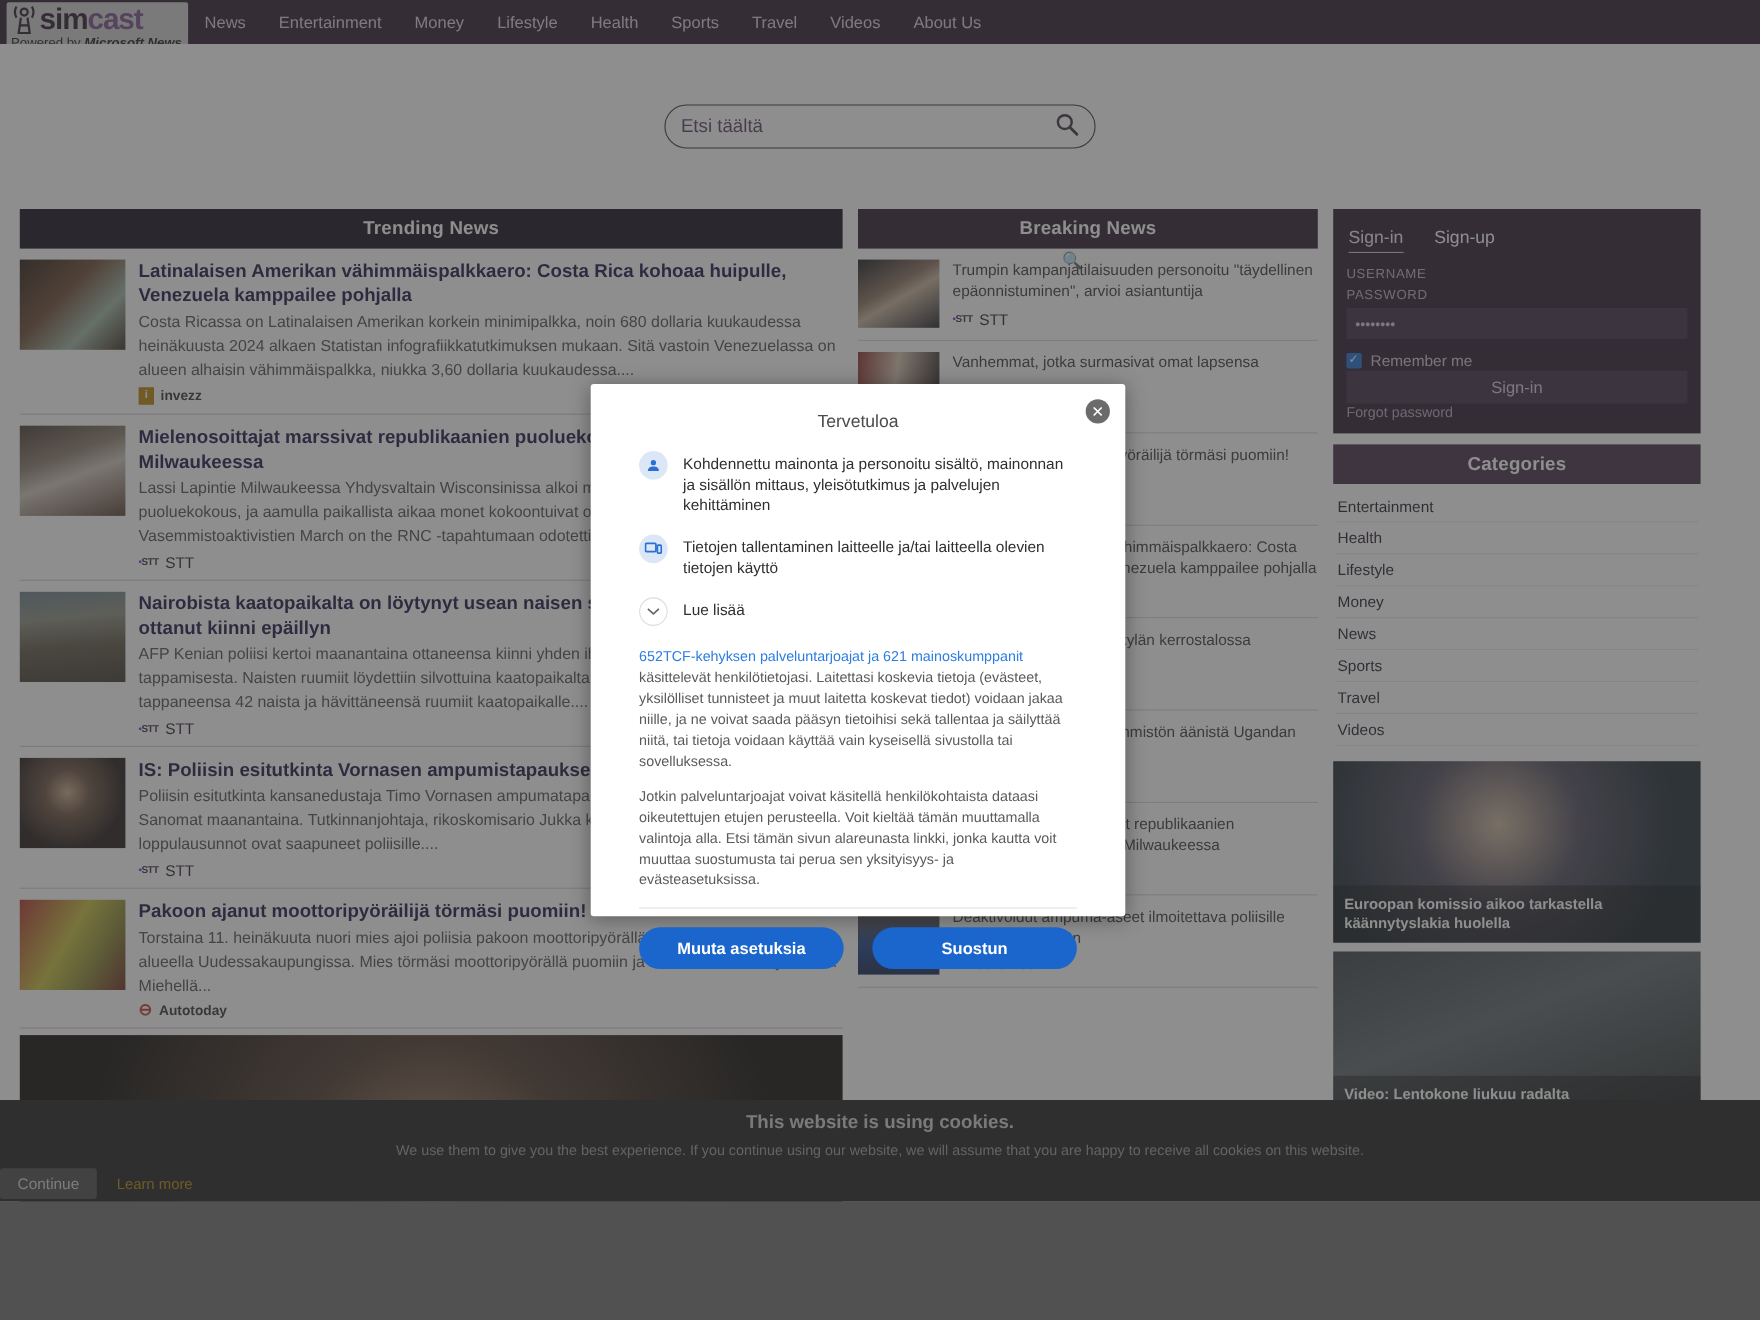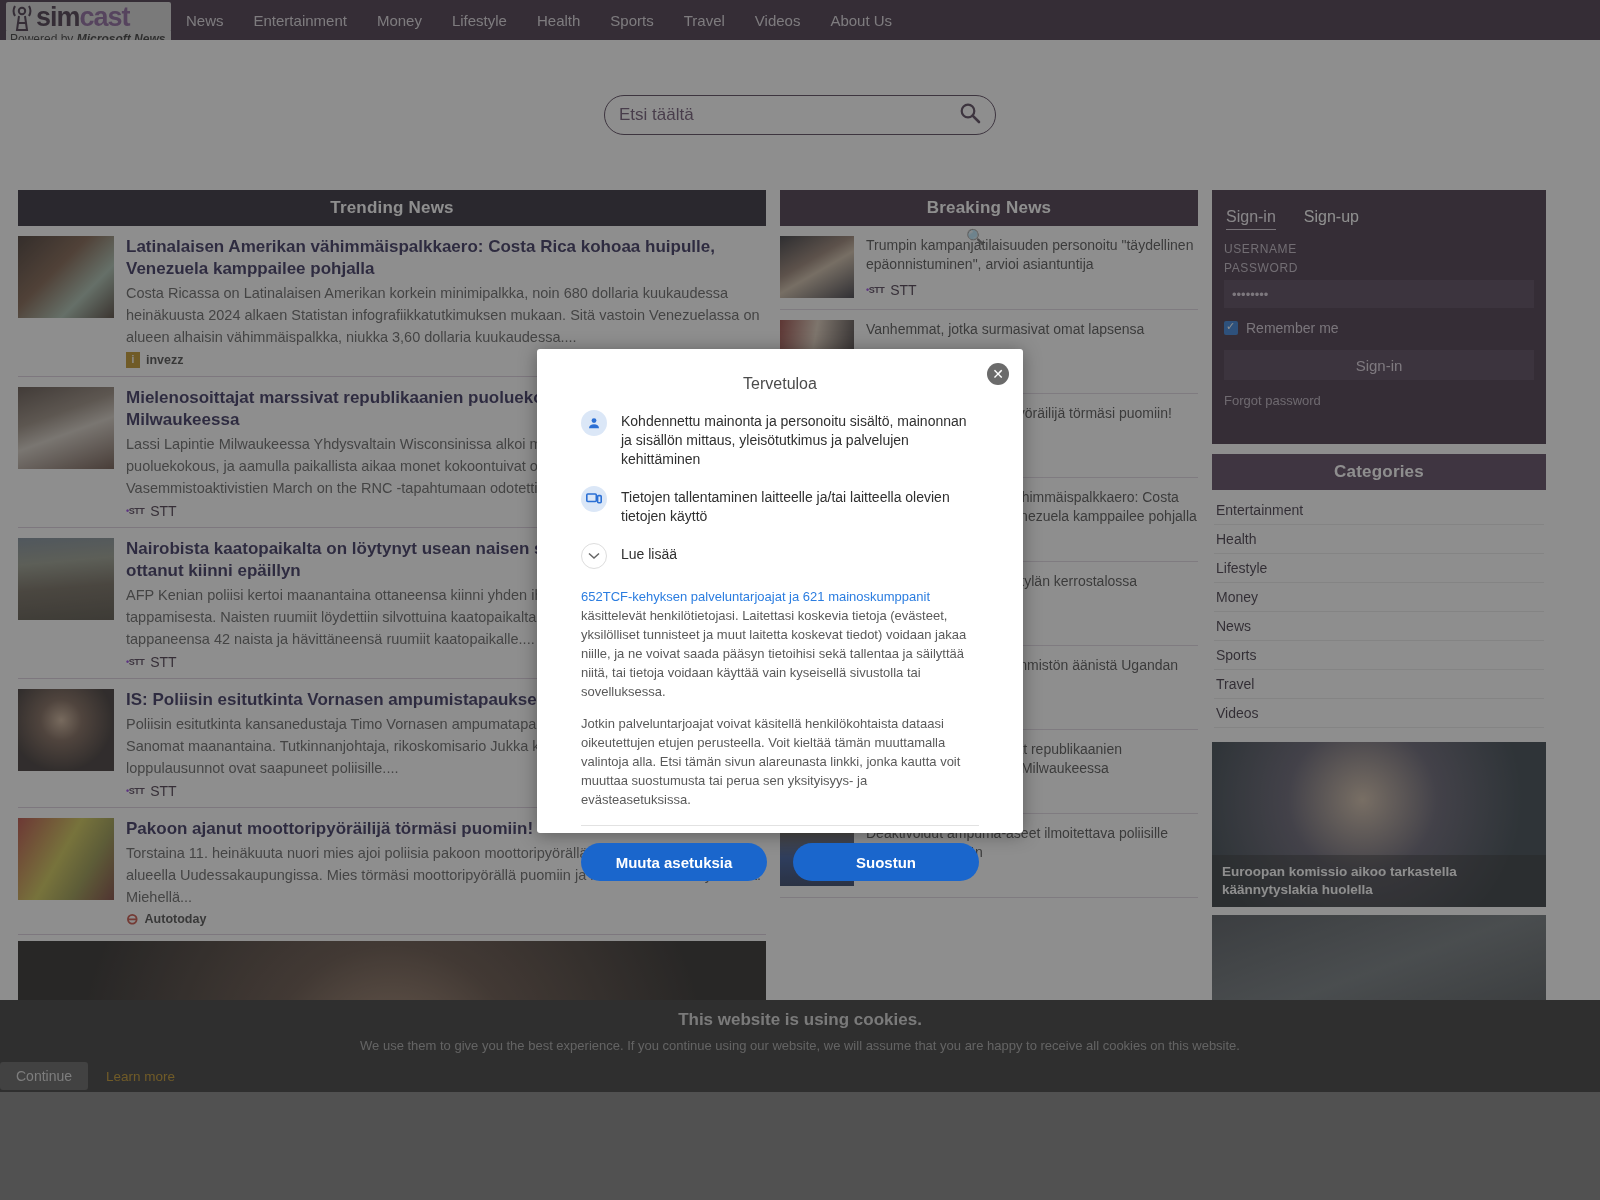--- a/index.html
+++ b/index.html
@@ -85,35 +85,35 @@
   .badge-stt .dot{color:#8a2be2;}
   .badge-auto { color:#c0392b; font-size:15px; font-weight:700; line-height:14px;}
   .src-stt { font-size: 14px; color:#2b1a2e; font-weight:400;}
   .big-img { width: 100%; height: 330px; background: #1a1212; margin-top: 6px; }
   
   .bn-item { display: flex; gap: 12px; padding: 10px 0; border-bottom: 1px solid #dcd2de; min-height:84px;}
   .bn-thumb { width: 74px; height: 62px; flex: 0 0 74px; background-size: cover; background-position:center;}
   .bn-title { font-size: 14px; color: #3a3a3a; line-height: 19px; }
   .bn-src { display:flex; align-items:center; gap:6px; margin-top: 8px;}
   
-  .signin-card { background: #2b1a2e; padding: 14px 12px 36px 12px; }
+  .signin-card { background: #2b1a2e; padding: 14px 12px 12px 12px; }
   .tabs { display: flex; gap: 28px; padding: 4px 2px 12px 2px; }
   .tab { font-size: 16px; color: #ffffff; padding-bottom: 3px; }
   .tab.active { color: #efe9f0; border-bottom: 1px solid #cbbfcd; }
   .fld-label { font-size: 12px; color: #bcb0bf; letter-spacing: .6px; margin-bottom: 5px; }
   .fld { width: 100%; height: 28px; background: #3d2a41; border: none; outline: none;
          color: #d7cbd9; font-size: 13px; padding: 0 8px; font-family: inherit; margin-bottom: 12px; }
   .fld::placeholder { color: #cdbfd0; }
-  .remember { display: flex; align-items: center; gap: 8px; margin-bottom: 14px; text-align: right; }
+  .remember { display: flex; align-items: center; gap: 8px; margin-bottom: 1px; text-align: right; }
   .chk { width: 14px; height: 14px; background: #1b6fd4; position: relative; border-radius:2px;}
   .chk::after { content:"✓"; color:#fff; font-size:11px; position:absolute; left:2px; top:-1px;}
   .remember span { font-size: 14px; color: #cfc3d1; }
   .signin-btn { width: 100%; height: 30px; background: #3d2a41; color: #d8ccda;
                 font-size: 15px; border: none; font-family: inherit; }
-  .forgot { font-size: 13px; color: #b3a6b6; margin-top: 13px; }
+  .forgot { font-size: 13px; color: #b3a6b6; }
   .cat-list { padding: 6px 2px; }
   .cat-list a { display: block; color: #241a2a; font-size: 14px; padding: 6px 2px;
                 text-decoration: none; border-bottom: 1px solid #8a8a8a33;}
   .promo { position: relative; width: 100%; height: 165px; margin-top: 8px; overflow: hidden;}
   .promo .cap {
     position: absolute; left: 0; right: 0; bottom: 0; background: rgba(10,10,10,.45);
     color: #fff; font-size: 13.5px; font-weight: 700; line-height: 18px; padding: 8px 10px;
   }
   
   #dim { position: absolute; inset: 0; background: rgba(60,60,60,.58); }

